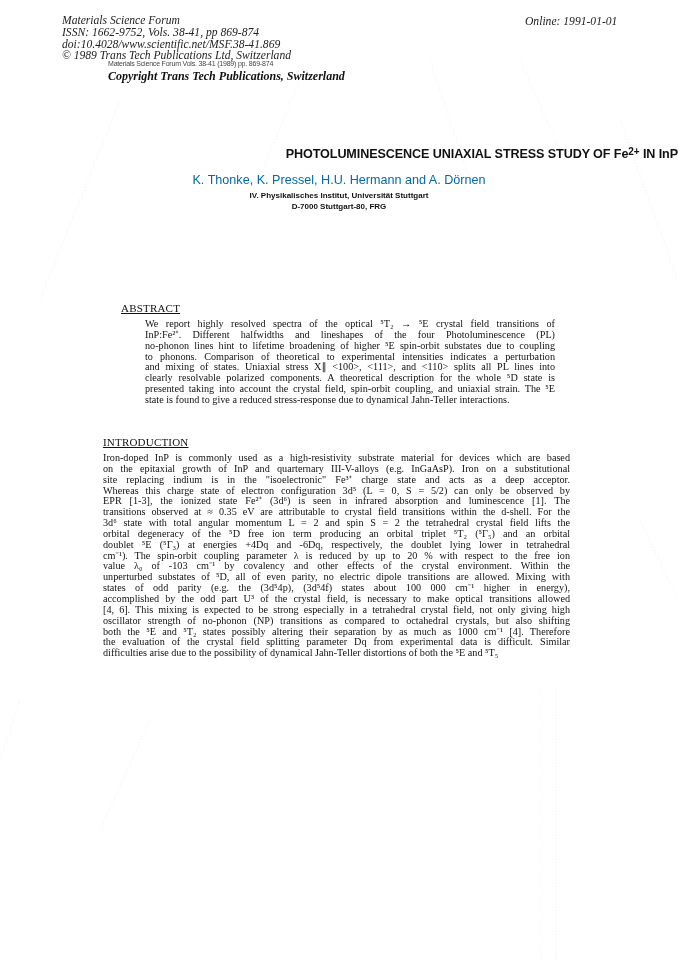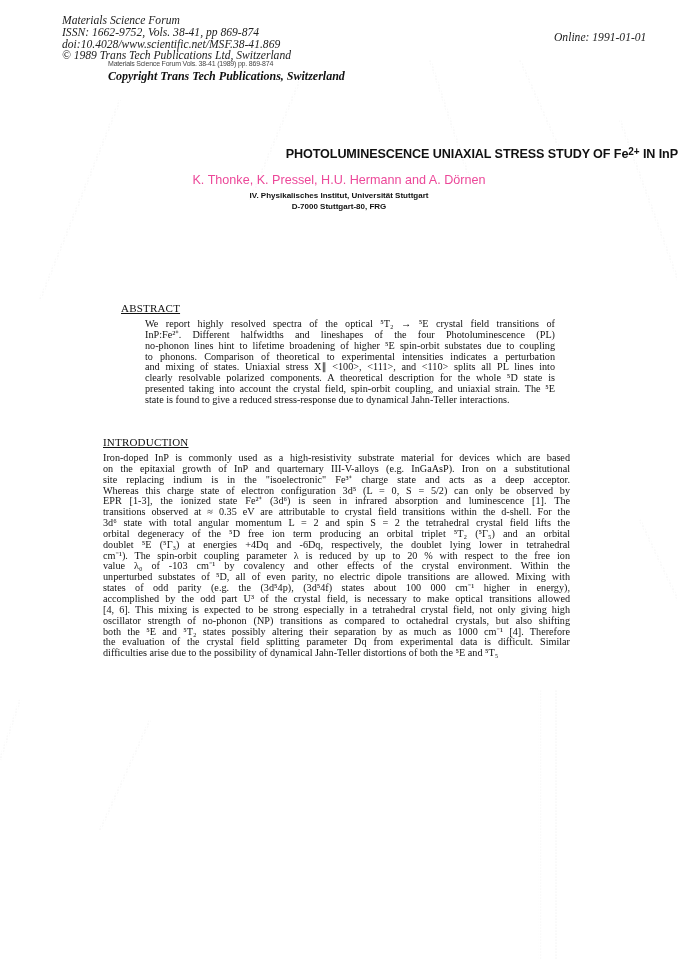--- a/index.html
+++ b/index.html
@@ -1,24 +1,24 @@
 <!DOCTYPE html>
 <html><head>
   <meta charset="utf-8">
   <style>
     html, body { margin: 0; padding: 0; background: #ffffff; }
     body { width: 678px; height: 959px; position: relative; overflow: hidden; font-family: "Liberation Serif", serif; color: #111; }
     .watermark { position: absolute; inset: 0; pointer-events: none; }
     .meta-left { position: absolute; left: 62px; top: 15px; font-family: "Liberation Serif", serif; font-style: italic; font-size: 11.6px; line-height: 11.8px; color: #222; }
-    .meta-right { position: absolute; left: 525px; top: 31px; font-family: "Liberation Serif", serif; font-style: italic; font-size: 11.6px; color: #222; margin-left: 29px; }
+    .meta-right { position: absolute; left: 525px; top: 15px; font-family: "Liberation Serif", serif; font-style: italic; font-size: 11.6px; color: #222; }
     .old-header { position: absolute; left: 108px; top: 60px; font-family: "Liberation Sans", sans-serif; font-size: 7px; color: #444; letter-spacing: -0.2px; }
     .copyright2 { position: absolute; left: 108px; top: 69px; font-family: "Liberation Serif", serif; font-weight: bold; font-style: italic; font-size: 12px; color: #111; }
     .title { position: absolute; left: 0; width: 678px; top: 146px; text-align: right; font-family: "Liberation Sans", sans-serif; font-weight: bold; font-size: 12.6px; letter-spacing: -0.1px; color: #111; }
     .title sup { font-size: 10px; vertical-align: 3px; }
-    .authors { position: absolute; left: 0; width: 678px; top: 173px; text-align: center; font-family: "Liberation Sans", sans-serif; font-size: 12.6px; color: #ec4899; }
+    .authors { position: absolute; left: 0; width: 678px; top: 173px; text-align: center; font-family: "Liberation Sans", sans-serif; font-size: 12.6px; color: #0369a1; }
     .affil { position: absolute; left: 0; width: 678px; top: 191px; text-align: center; font-family: "Liberation Sans", sans-serif; font-weight: bold; font-size: 8px; line-height: 10.5px; color: #111; }
     .section-head { position: absolute; font-family: "Liberation Serif", serif; font-size: 11px; text-decoration: underline; color: #111; letter-spacing: 0.2px; }
     .abstract-head { left: 121px; top: 302px; }
     .intro-head { left: 103px; top: 436px; }
     .para { position: absolute; font-family: "Liberation Serif", serif; font-size: 10.2px; line-height: 10.85px; text-align: justify; color: #111; }
     .abstract-body { left: 121px; top: 319px; width: 410px; margin-left: 24px; }
     .intro-body { left: 103px; top: 453px; width: 467px; }
     .para .line { display: block; white-space: nowrap; text-align-last: justify; text-align: justify; }
     .para .line.last { text-align-last: left; }
   </style>

